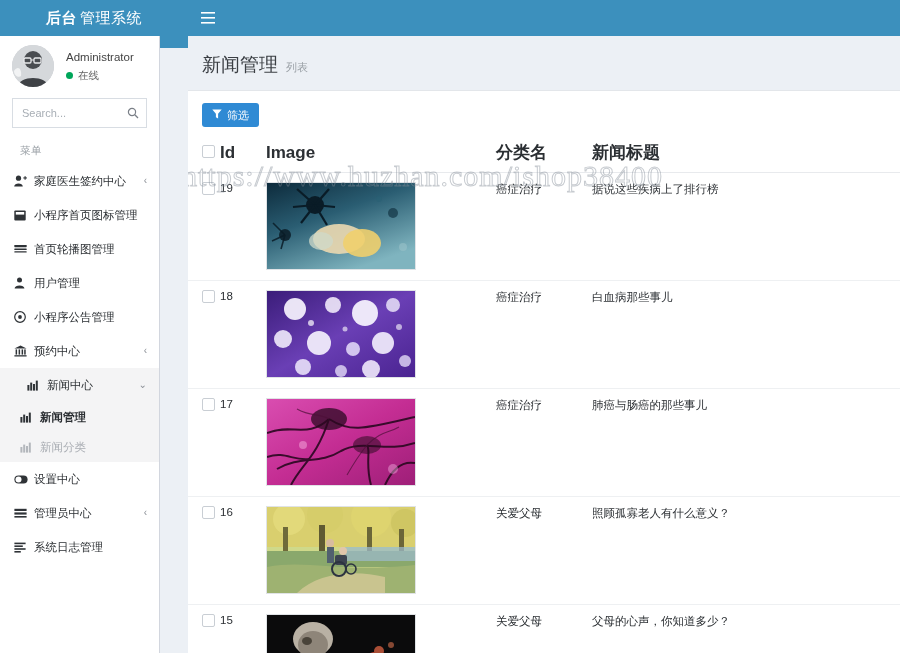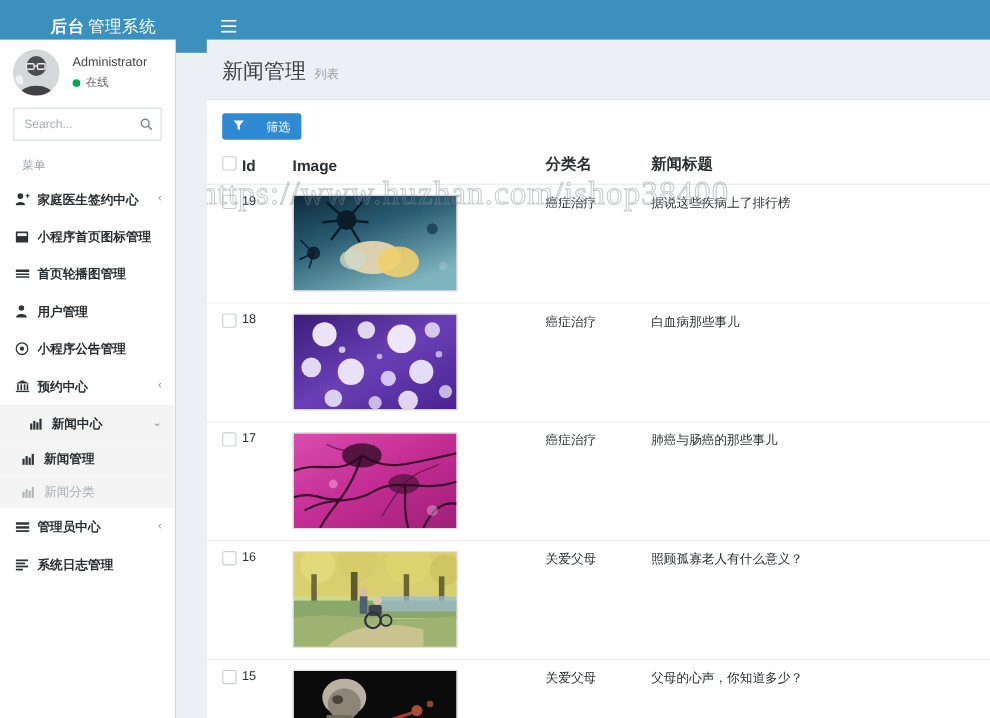--- a/index.html
+++ b/index.html
@@ -9,21 +9,21 @@
     background: #ecf0f5;
     overflow: hidden;
   }
   #app { position: relative; width: 900px; height: 653px; }
 
   
   .topbar {
     position: absolute; top: 0; left: 0;
     width: 900px; height: 48px;
     background: #3c90bd;
-    display: flex; align-items: center;
+    display: flex; align-items: flex-start;
   }
   .brand {
     width: 188px; height: 36px;
     display: flex; align-items: center; justify-content: center;
     color: #fff; font-size: 15px; letter-spacing: .5px;
     background: #3c90bd;
   }
   .brand-strong { font-weight: bold; }
   .brand-light { font-weight: normal; margin-left: 3px; }
   .hamburger {
@@ -96,21 +96,21 @@
     display: flex; align-items: center;
     height: 34px; padding: 0 12px 0 14px;
     color: #2b2f33; font-size: 11.5px;
     cursor: pointer; position: relative;
   }
   .menu-item .mi-icon {
     width: 20px; flex: 0 0 20px;
     display: flex; align-items: center; justify-content: flex-start;
     color: #2f3337;
   }
-  .menu-item .mi-label { flex: 1; font-weight: bold; }
+  .menu-item .mi-label { flex: 1; font-weight: normal; }
   .menu-item .mi-arrow { color: #8b9097; font-size: 10px; line-height: 1; }
 
   .menu-item.sub {
     padding-left: 20px; height: 30px;
     background: #f4f4f5;
   }
   .menu-item.sub .mi-label { font-weight: bold; }
   .menu-item.sub.muted .mi-label { font-weight: normal; color: #a9adb3; }
   .menu-item.sub.muted .mi-icon { color: #b3b7bc; }
   .menu-item.parent-open { background: #f4f4f5; padding-left: 27px; }
@@ -135,32 +135,32 @@
     background: #fff;
     margin: 0 0 0 0;
     min-height: 560px;
     border-top: 1px solid #e3e6ea;
     padding: 12px 0 0 0;
     position: relative;
   }
 
   .filter-btn {
     margin-left: 14px;
-    display: inline-flex; align-items: center; gap: 20px;
+    display: inline-flex; align-items: center; gap: 5px;
     background: #2f8ad4; color: #fff;
     border: none; border-radius: 3px;
     height: 24px; padding: 0 10px;
     font-size: 11px; cursor: pointer;
     font-family: "Liberation Sans", sans-serif;
   }
 
   table.news { width: 100%; border-collapse: collapse; margin-top: 14px; }
   table.news thead th {
     text-align: left;
-    font-size: 14px; color: #2b2f33; font-weight: bold;
+    font-size: 17px; color: #2b2f33; font-weight: bold;
     padding: 0 0 8px 0;
     border-bottom: 1px solid #e8eaed;
   }
   table.news tbody td {
     border-bottom: 1px solid #eef0f2;
     vertical-align: top;
     padding-top: 9px;
     font-size: 11.5px; color: #2b2f33;
   }
   .col-chk { width: 32px; padding-left: 14px !important; }
@@ -358,20 +358,30 @@
         <svg width="12" height="11" viewBox="0 0 12 11">
           <rect x="0.4" y="5" width="2" height="5.6" fill="#b3b7bc"></rect>
           <rect x="3.2" y="2.6" width="2" height="8" fill="#b3b7bc"></rect>
           <rect x="6" y="4" width="2" height="6.6" fill="#b3b7bc"></rect>
           <rect x="8.8" y="0.6" width="2" height="10" fill="#b3b7bc"></rect>
         </svg>
       </span>
       <span class="mi-label">新闻分类</span>
     </div>
 
+    <div class="menu-item">
+      <span class="mi-icon">
+        <svg width="14" height="9" viewBox="0 0 14 9">
+          <rect x="0.4" y="0.4" width="13.2" height="8.2" rx="4.1" fill="#2f3337"></rect>
+          <circle cx="4.5" cy="4.5" r="3" fill="#fff"></circle>
+        </svg>
+      </span>
+      <span class="mi-label">设置中心</span>
+      <span class="mi-arrow"></span>
+    </div>
 
     <div class="menu-item">
       <span class="mi-icon">
         <svg width="13" height="10" viewBox="0 0 13 10">
           <rect x="0.4" y="0.8" width="12.2" height="2.2" fill="#2f3337"></rect>
           <rect x="0.4" y="4.4" width="12.2" height="2.2" fill="#2f3337"></rect>
           <rect x="0.4" y="8" width="12.2" height="1.6" fill="#2f3337"></rect>
         </svg>
       </span>
       <span class="mi-label">管理员中心</span>

